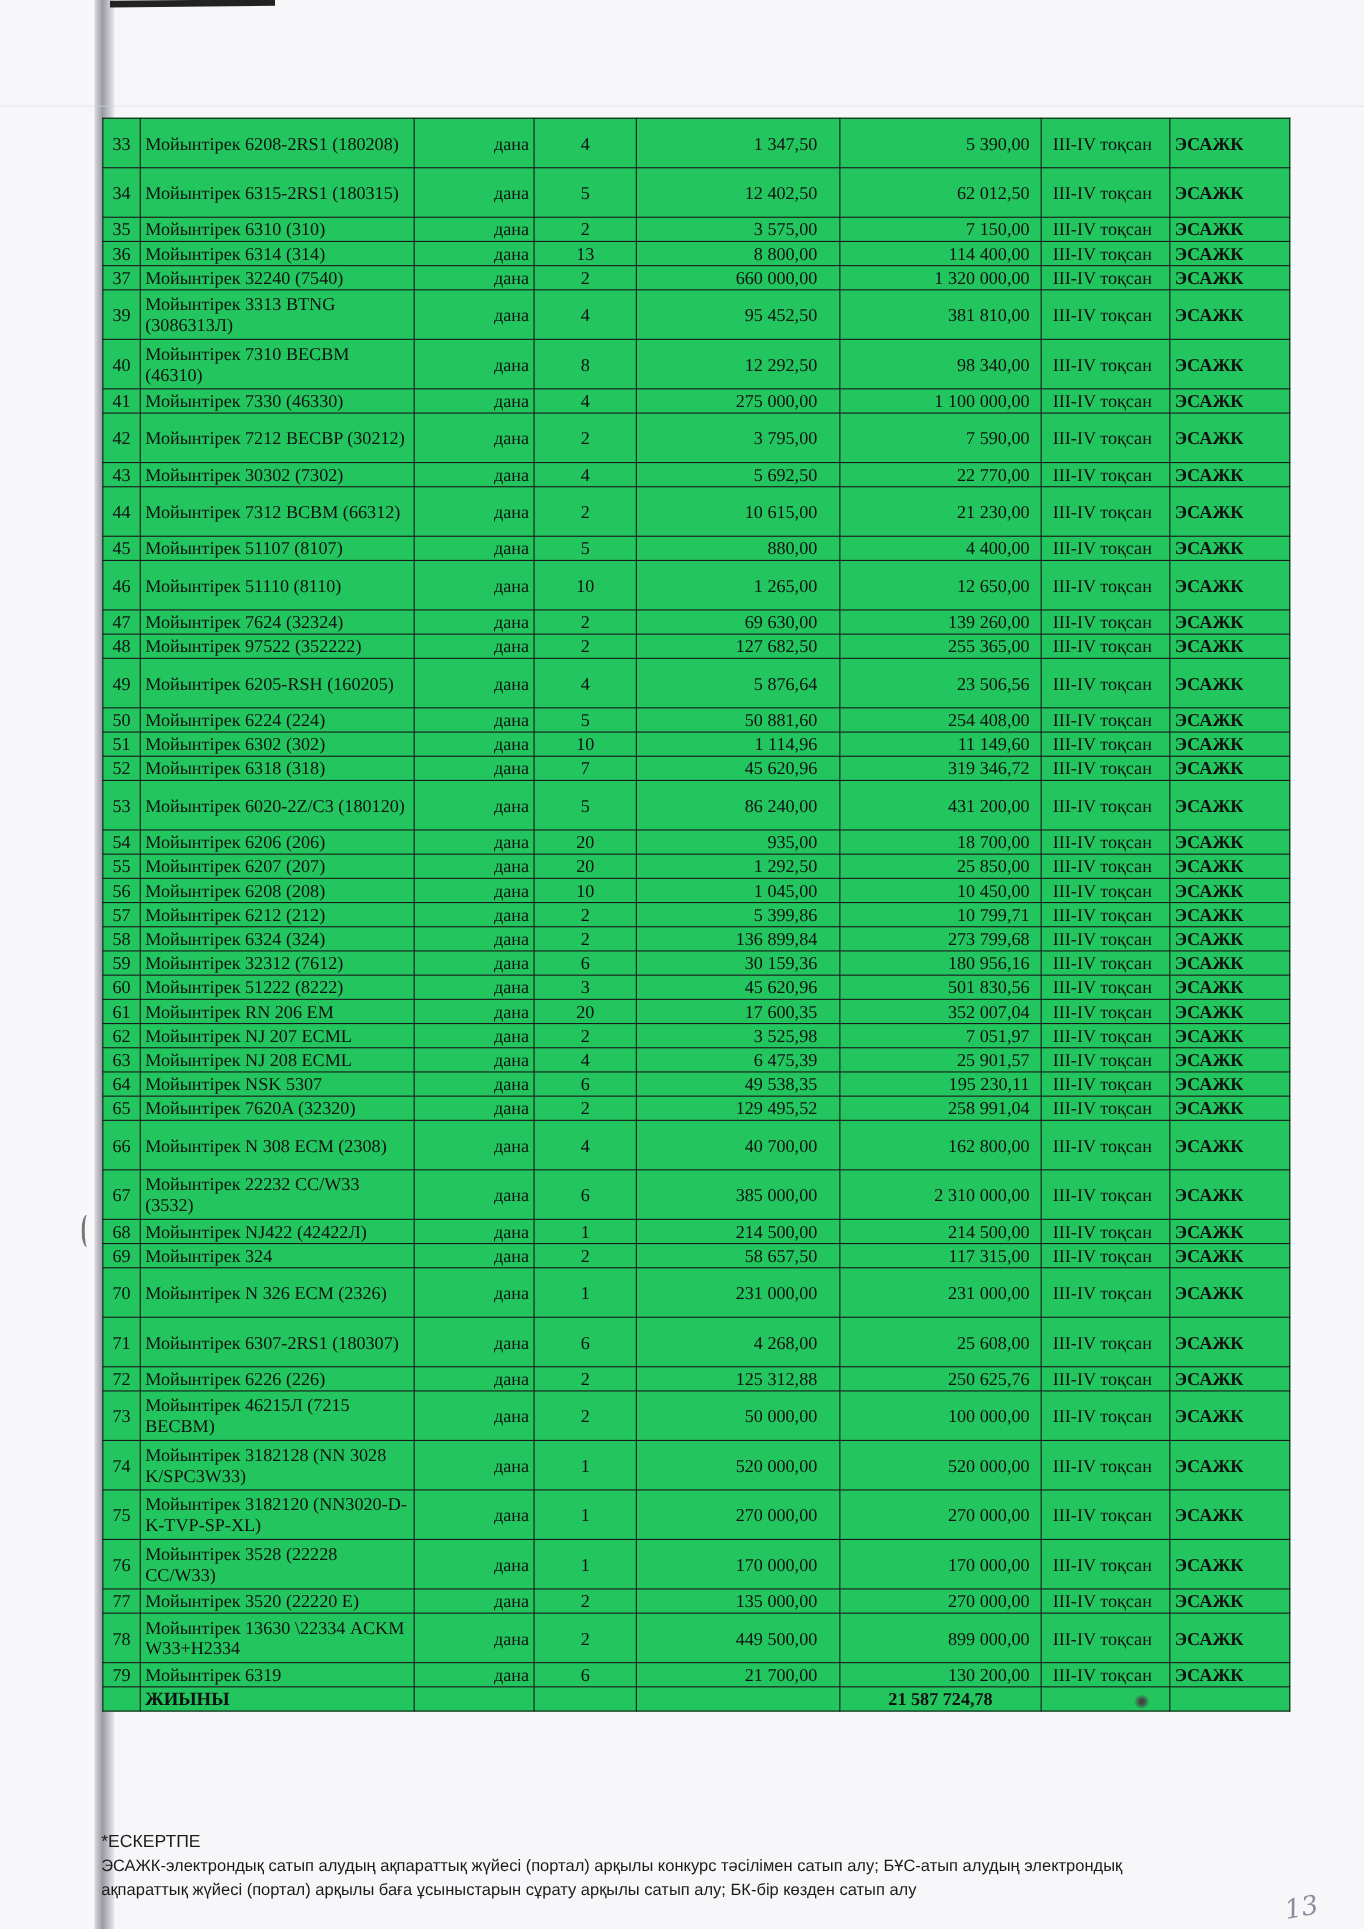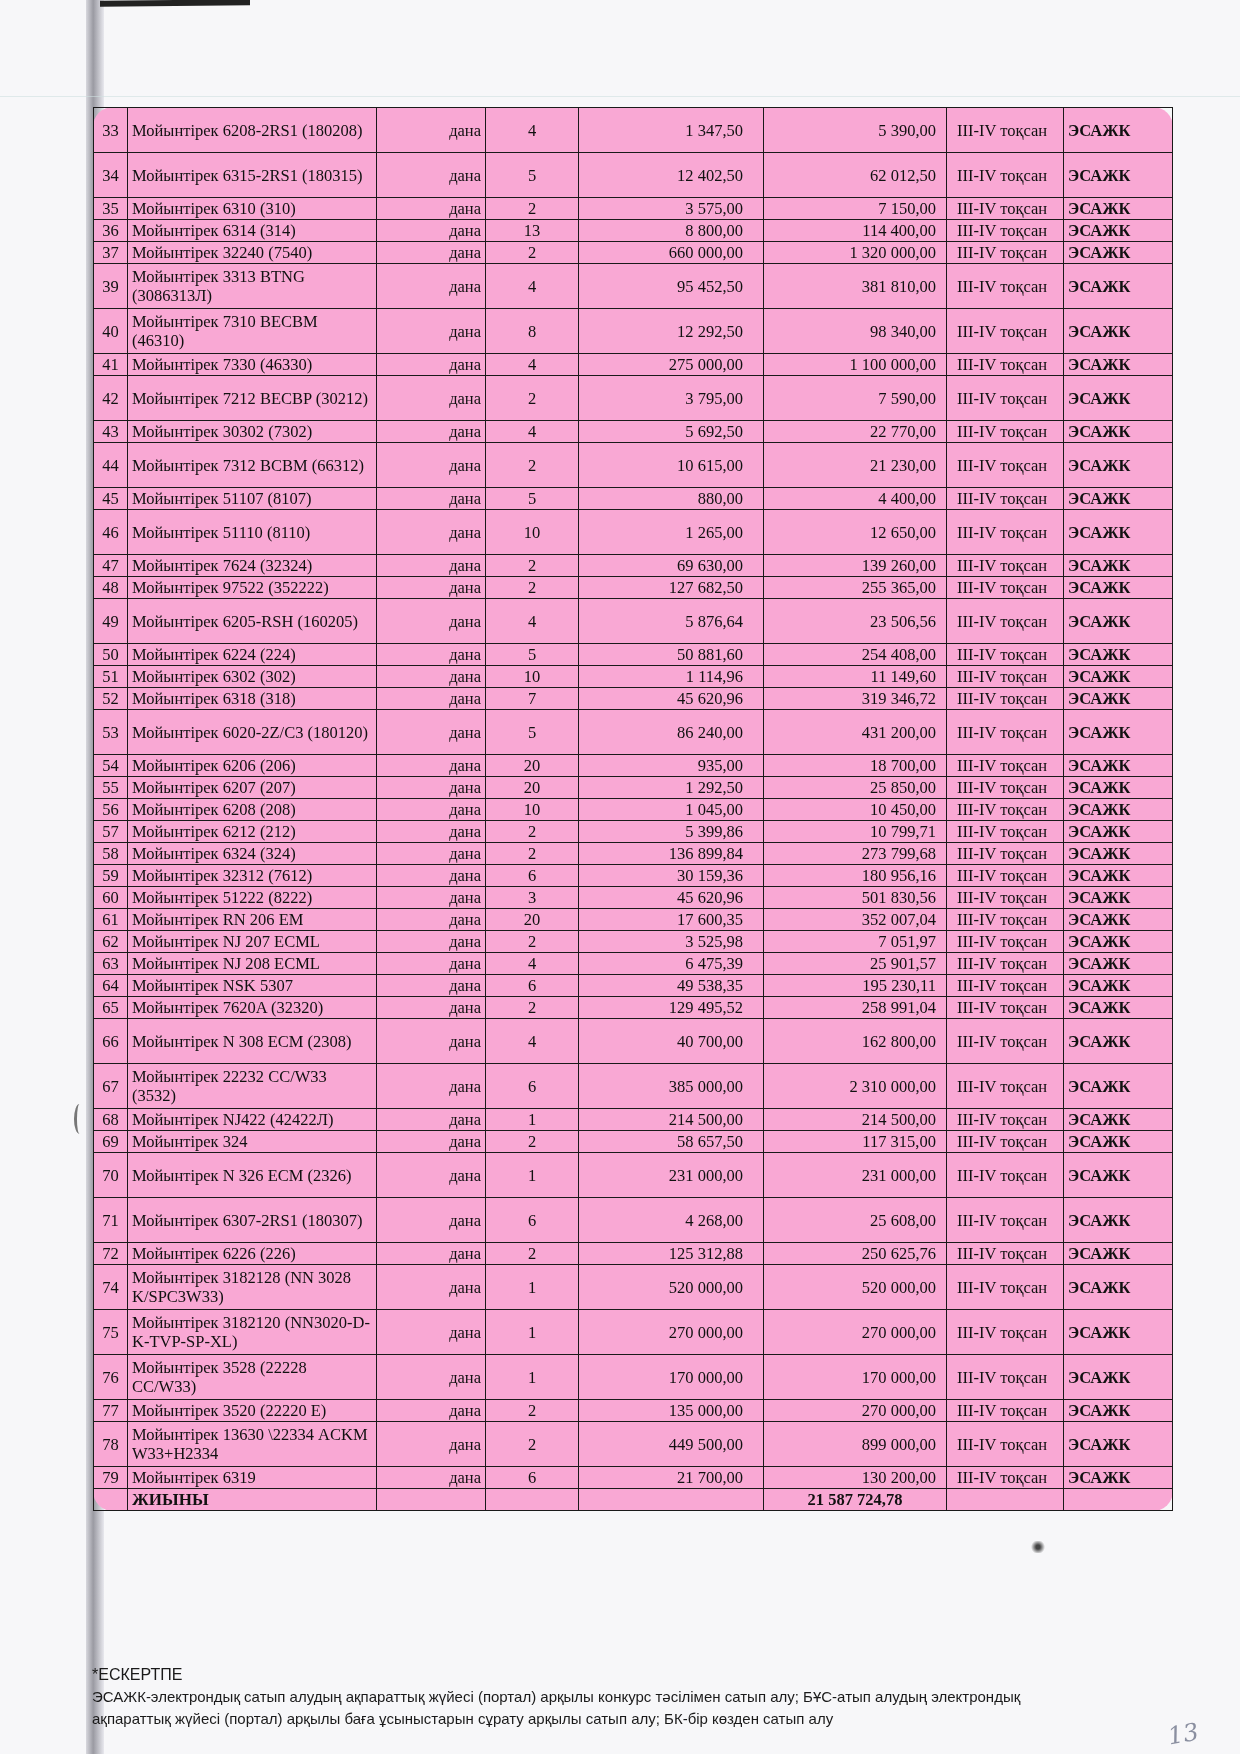--- a/index.html
+++ b/index.html
@@ -16,21 +16,21 @@
   .binding-shadow {
     position: absolute; left: 86px; top: 0; width: 18px; height: 1754px;
     background: linear-gradient(to right, #d8d8de, #9a9aa2 40%, #e8e8ee);
   }
   .scan-line {
     position: absolute; left: 0; width: 1240px; height: 1px; background: #cfe0e0; opacity: .6;
   }
   .doc-table {
     position: absolute; left: 93px; top: 107px; width: 1048px;
     border-collapse: collapse; table-layout: fixed;
-    font-size: 16.5px; background: #f9a8d4; border-radius: 20px;
+    font-size: 16.5px; background: #22c55e;
   }
   .doc-table td {
     border: 1.8px solid #1a1a1a; padding: 0 4px; line-height: 19px; vertical-align: middle;
   }
   .doc-table tr.r1 td { height: 21px; }
   .doc-table tr.r2 td { height: 44px; }
   .c-num { width: 33px; text-align: center; padding: 0 !important; }
   .c-name { width: 240px; text-align: left; }
   .c-unit { width: 100px; text-align: right; }
   .c-qty { width: 84px; text-align: center; }
@@ -454,20 +454,30 @@
         <td class="c-num">72</td>
         <td class="c-name">Мойынтірек 6226 (226)</td>
         <td class="c-unit">дана</td>
         <td class="c-qty">2</td>
         <td class="c-price">125 312,88</td>
         <td class="c-sum">250 625,76</td>
         <td class="c-period">III-IV тоқсан</td>
         <td class="c-method">ЭСАЖК</td>
       </tr>
       <tr class="r2">
+        <td class="c-num">73</td>
+        <td class="c-name">Мойынтірек 46215Л (7215 BECBM)</td>
+        <td class="c-unit">дана</td>
+        <td class="c-qty">2</td>
+        <td class="c-price">50 000,00</td>
+        <td class="c-sum">100 000,00</td>
+        <td class="c-period">III-IV тоқсан</td>
+        <td class="c-method">ЭСАЖК</td>
+      </tr>
+      <tr class="r2">
         <td class="c-num">74</td>
         <td class="c-name">Мойынтірек 3182128 (NN 3028 K/SPC3W33)</td>
         <td class="c-unit">дана</td>
         <td class="c-qty">1</td>
         <td class="c-price">520 000,00</td>
         <td class="c-sum">520 000,00</td>
         <td class="c-period">III-IV тоқсан</td>
         <td class="c-method">ЭСАЖК</td>
       </tr>
       <tr class="r2">

